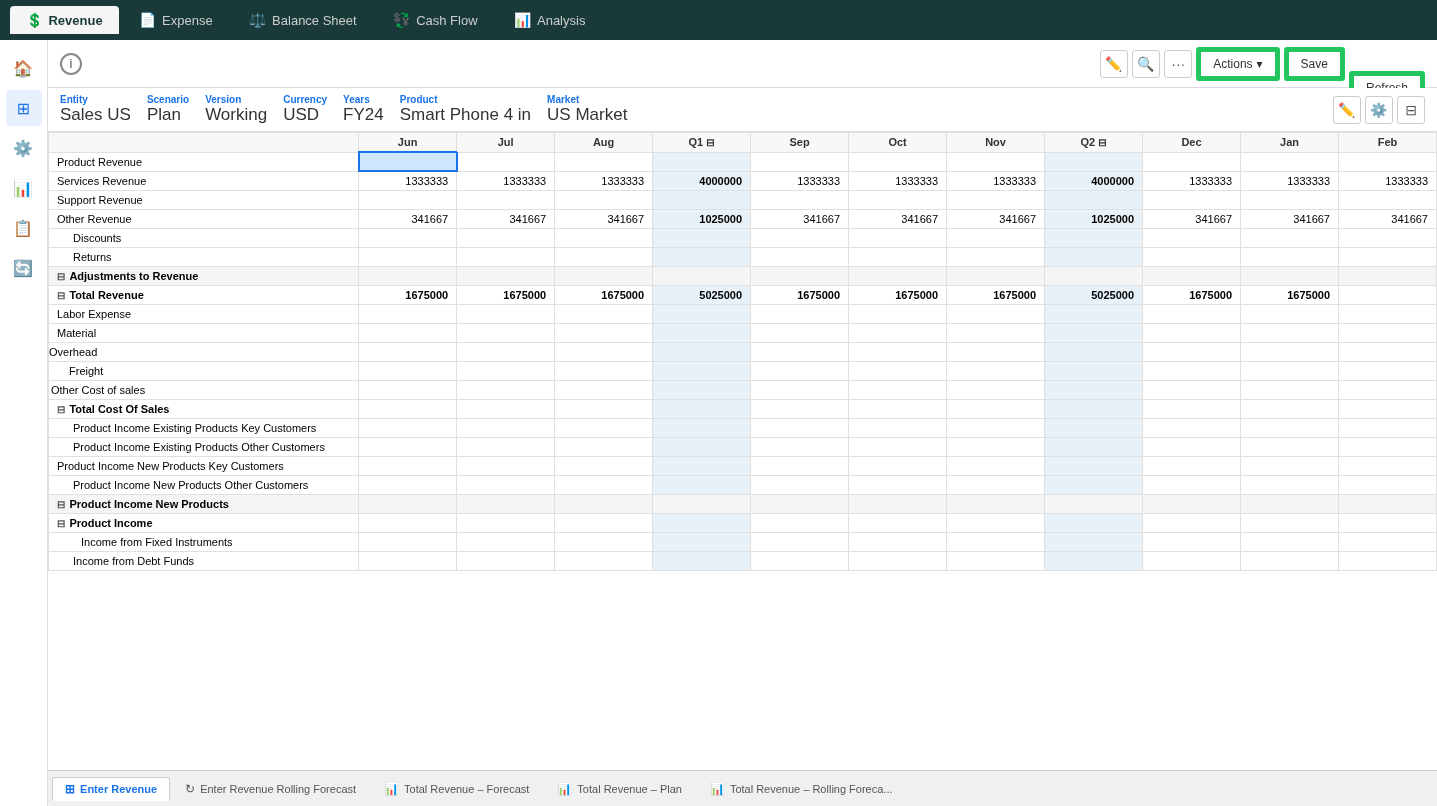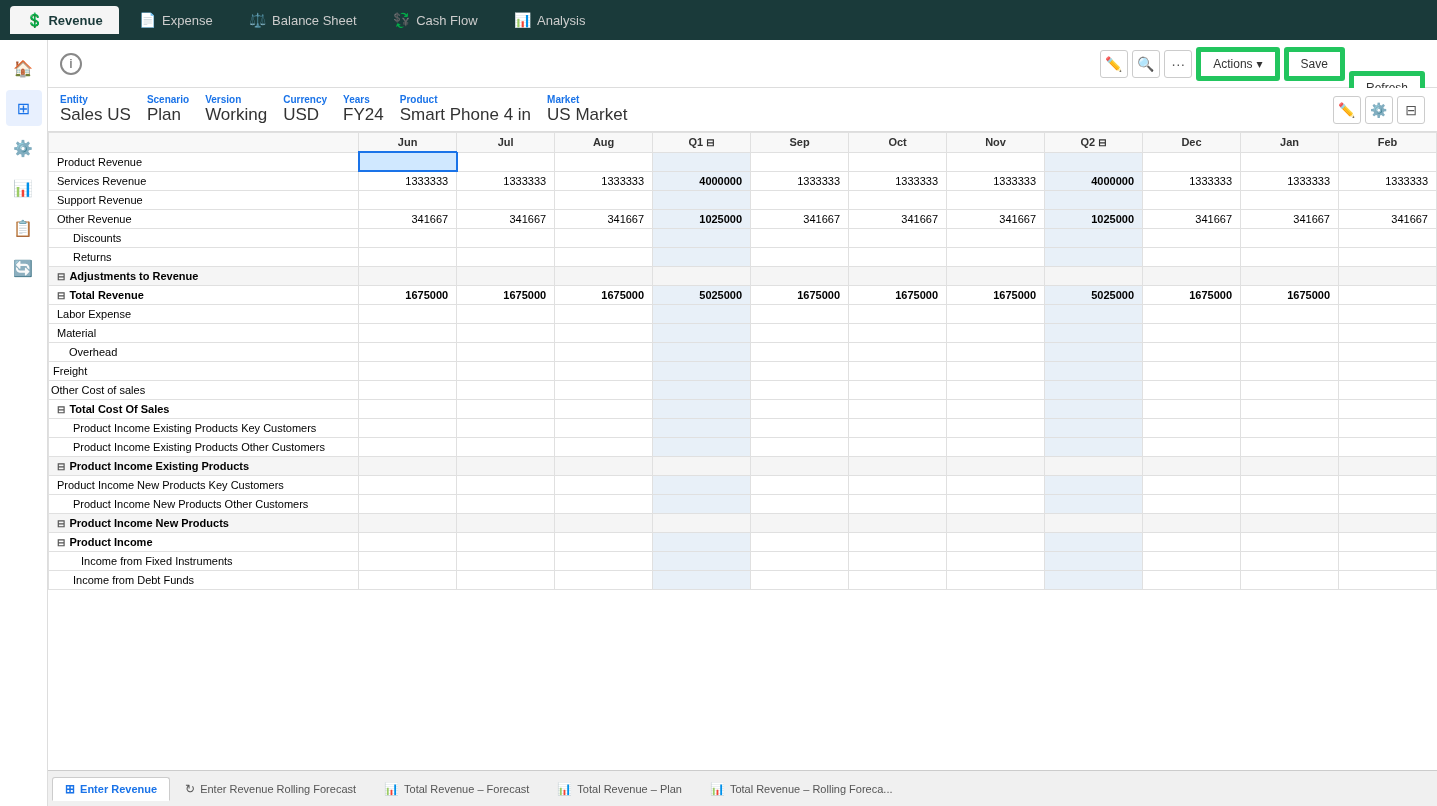--- a/index.html
+++ b/index.html
@@ -499,35 +499,35 @@
               <td class="data-cell col-header-q"></td>
               <td class="data-cell"></td>
               <td class="data-cell"></td>
               <td class="data-cell"></td>
               <td class="data-cell col-header-q"></td>
               <td class="data-cell"></td>
               <td class="data-cell"></td>
               <td class="data-cell"></td>
             </tr>
             <tr>
-              <td class="row-label-col" style="padding-left: 20px;"><span>Overhead</span></td>
-              <td class="data-cell"></td>
-              <td class="data-cell"></td>
-              <td class="data-cell"></td>
-              <td class="data-cell col-header-q"></td>
-              <td class="data-cell"></td>
-              <td class="data-cell"></td>
-              <td class="data-cell"></td>
-              <td class="data-cell col-header-q"></td>
-              <td class="data-cell"></td>
-              <td class="data-cell"></td>
-              <td class="data-cell"></td>
-            </tr>
-            <tr>
-              <td class="row-label-col" style="padding-left: 4px;"><span>Freight</span></td>
+              <td class="row-label-col" style="padding-left: 0;"><span>Overhead</span></td>
+              <td class="data-cell"></td>
+              <td class="data-cell"></td>
+              <td class="data-cell"></td>
+              <td class="data-cell col-header-q"></td>
+              <td class="data-cell"></td>
+              <td class="data-cell"></td>
+              <td class="data-cell"></td>
+              <td class="data-cell col-header-q"></td>
+              <td class="data-cell"></td>
+              <td class="data-cell"></td>
+              <td class="data-cell"></td>
+            </tr>
+            <tr>
+              <td class="row-label-col" style="padding-left: 20px;"><span>Freight</span></td>
               <td class="data-cell"></td>
               <td class="data-cell"></td>
               <td class="data-cell"></td>
               <td class="data-cell col-header-q"></td>
               <td class="data-cell"></td>
               <td class="data-cell"></td>
               <td class="data-cell"></td>
               <td class="data-cell col-header-q"></td>
               <td class="data-cell"></td>
               <td class="data-cell"></td>
@@ -570,34 +570,20 @@
               <td class="data-cell"></td>
               <td class="data-cell"></td>
               <td class="data-cell"></td>
               <td class="data-cell col-header-q"></td>
               <td class="data-cell"></td>
               <td class="data-cell"></td>
               <td class="data-cell"></td>
             </tr>
             <tr>
               <td class="row-label-col" style="padding-left: 24px;"><span>Product Income Existing Products Other Customers</span></td>
-              <td class="data-cell"></td>
-              <td class="data-cell"></td>
-              <td class="data-cell"></td>
-              <td class="data-cell col-header-q"></td>
-              <td class="data-cell"></td>
-              <td class="data-cell"></td>
-              <td class="data-cell"></td>
-              <td class="data-cell col-header-q"></td>
-              <td class="data-cell"></td>
-              <td class="data-cell"></td>
-              <td class="data-cell"></td>
-            </tr>
-            <tr class="bold-row section-row">
-              <td class="row-label-col" style="padding-left: 8px;"><span class="expand-btn">⊟</span><span>Product Income Existing Products</span></td>
               <td class="data-cell"></td>
               <td class="data-cell"></td>
               <td class="data-cell"></td>
               <td class="data-cell col-header-q"></td>
               <td class="data-cell"></td>
               <td class="data-cell"></td>
               <td class="data-cell"></td>
               <td class="data-cell col-header-q"></td>
               <td class="data-cell"></td>
               <td class="data-cell"></td>

